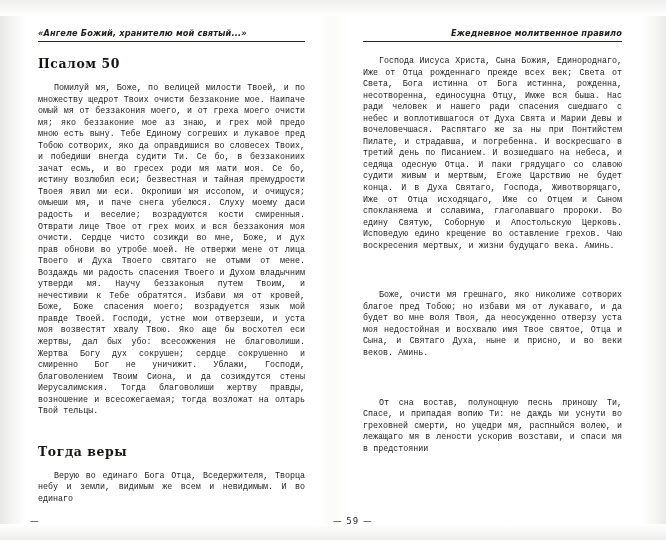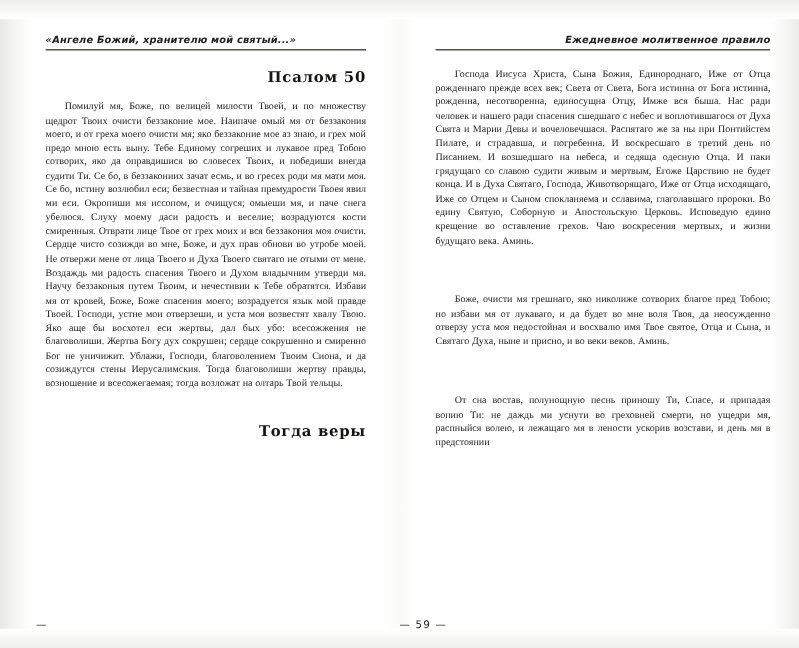--- a/index.html
+++ b/index.html
@@ -53,21 +53,21 @@
     pointer-events: none;
   }
 
   .page {
     position: absolute;
     top: 0;
     height: 540px;
     box-sizing: border-box;
   }
   .page-left  { left: 0px;   width: 333px; padding: 26px 28px 18px 38px; }
-  .page-right { left: 333px; width: 333px; padding: 26px 24px 18px 30px; }
+  .page-right { left: 333px; width: 333px; padding: 26px 44px 18px 30px; }
 
   .running-head {
     font-family: "DejaVu Sans", sans-serif;
     font-style: italic;
     font-weight: 600;
     font-size: 8.2px;
     letter-spacing: 0.15px;
     color: #23211f;
     height: 14px;
     line-height: 14px;
@@ -84,33 +84,33 @@
 
   .col {
     margin-top: 14px;
   }
 
   h2.heading {
     font-family: "DejaVu Serif", "Liberation Serif", serif;
     font-weight: 700;
     font-size: 12.4px;
     line-height: 15px;
-    text-align: right;
+    text-align: left;
     color: #171514;
     letter-spacing: 0.6px;
     margin: 0;
     font-variant: normal;
   }
   h2.heading.two-line { font-size: 11.6px; line-height: 14px; }
 
   .gap-before-heading { height: 26px; }
   .gap-after-heading  { height: 12px; }
 
   p.body {
-    font-family: Liberation Serif, serif;
+    font-family: Liberation Mono, monospace;
     font-size: 8.35px;
     line-height: 11.55px;
     text-align: justify;
     text-justify: inter-word;
     color: #1d1b1a;
     margin: 0;
     text-indent: 16px;
     -webkit-hyphens: manual;
     hyphens: manual;
     word-spacing: 0.2px;
@@ -140,39 +140,40 @@
     <div class="head-rule"></div>
 
     <div class="col">
       <h2 class="heading">Псалом 50</h2>
       <div class="gap-after-heading"></div>
       <p class="body">Помилуй мя, Боже, по велицей милости Твоей, и по множеству щедрот Твоих очисти беззаконие мое. Наипаче омый мя от беззакония моего, и от греха моего очисти мя; яко беззаконие мое аз знаю, и грех мой предо мною есть выну. Тебе Единому согреших и лукавое пред Тобою сотворих, яко да оправдишися во словесех Твоих, и победиши внегда судити Ти. Се бо, в беззакониих зачат есмь, и во гресех роди мя мати моя. Се бо, истину возлюбил еси; безвестная и тайная премудрости Твоея явил ми еси. Окропиши мя иссопом, и очищуся; омыеши мя, и паче снега убелюся. Слуху моему даси радость и веселие; возрадуются кости смиренныя. Отврати лице Твое от грех моих и вся беззакония моя очисти. Сердце чисто созижди во мне, Боже, и дух прав обнови во утробе моей. Не отвержи мене от лица Твоего и Духа Твоего святаго не отыми от мене. Воздаждь ми радость спасения Твоего и Духом владычним утверди мя. Научу беззаконыя путем Твоим, и нечестивии к Тебе обратятся. Избави мя от кровей, Боже, Боже спасения моего; возрадуется язык мой правде Твоей. Господи, устне мои отверзеши, и уста моя возвестят хвалу Твою. Яко аще бы восхотел еси жертвы, дал бых убо: всесожжения не благоволиши. Жертва Богу дух сокрушен; сердце сокрушенно и смиренно Бог не уничижит. Ублажи, Господи, благоволением Твоим Сиона, и да созиждутся стены Иерусалимския. Тогда благоволиши жертву правды, возношение и всесожегаемая; тогда возложат на олтарь Твой тельцы.</p>
 
       <div class="gap-before-heading"></div>
       <h2 class="heading">Тогда веры</h2>
       <div class="gap-after-heading"></div>
+      <p class="body">Верую во единаго Бога Отца, Вседержителя, Творца небу и земли, видимым же всем и невидимым. И во единаго</p>
     </div>
 
     <div class="folio">— 34 —</div>
   </div>
 
   <div class="page page-right">
     <div class="running-head">Ежедневное молитвенное правило</div>
     <div class="head-rule"></div>
 
     <div class="col">
       <p class="body">Господа Иисуса Христа, Сына Божия, Единороднаго, Иже от Отца рожденнаго прежде всех век; Света от Света, Бога истинна от Бога истинна, рожденна, несотворенна, единосущна Отцу, Имже вся быша. Нас ради человек и нашего ради спасения сшедшаго с небес и воплотившагося от Духа Свята и Марии Девы и вочеловечшася. Распятаго же за ны при Понтийстем Пилате, и страдавша, и погребенна. И воскресшаго в третий день по Писанием. И возшедшаго на небеса, и седяща одесную Отца. И паки грядущаго со славою судити живым и мертвым, Егоже Царствию не будет конца. И в Духа Святаго, Господа, Животворящаго, Иже от Отца исходящаго, Иже со Отцем и Сыном спокланяема и сславима, глаголавшаго пророки. Во едину Святую, Соборную и Апостольскую Церковь. Исповедую едино крещение во оставление грехов. Чаю воскресения мертвых, и жизни будущаго века. Аминь.</p>
 
       <div class="gap-before-heading"></div>
       <div class="gap-after-heading"></div>
       <p class="body">Боже, очисти мя грешнаго, яко николиже сотворих благое пред Тобою; но избави мя от лукаваго, и да будет во мне воля Твоя, да неосужденно отверзу уста моя недостойная и восхвалю имя Твое святое, Отца и Сына, и Святаго Духа, ныне и присно, и во веки веков. Аминь.</p>
 
       <div class="gap-before-heading"></div>
       <div class="gap-after-heading"></div>
-      <p class="body">От сна востав, полунощную песнь приношу Ти, Спасе, и припадая вопию Ти: не даждь ми уснути во греховней смерти, но ущедри мя, распныйся волею, и лежащаго мя в лености ускорив возстави, и день мя в предстоянии</p>
+      <p class="body">От сна востав, полунощную песнь приношу Ти, Спасе, и припадая вопию Ти: не даждь ми уснути во греховней смерти, но ущедри мя, распныйся волею, и лежащаго мя в лености ускорив возстави, и спаси мя в предстоянии</p>
     </div>
 
     <div class="folio">— 59 —</div>
   </div>
 
   <div class="edge-shade-left"></div>
   <div class="edge-shade-right"></div>
   <div class="edge-shade-top"></div>
   <div class="edge-shade-bottom"></div>
 </div>

